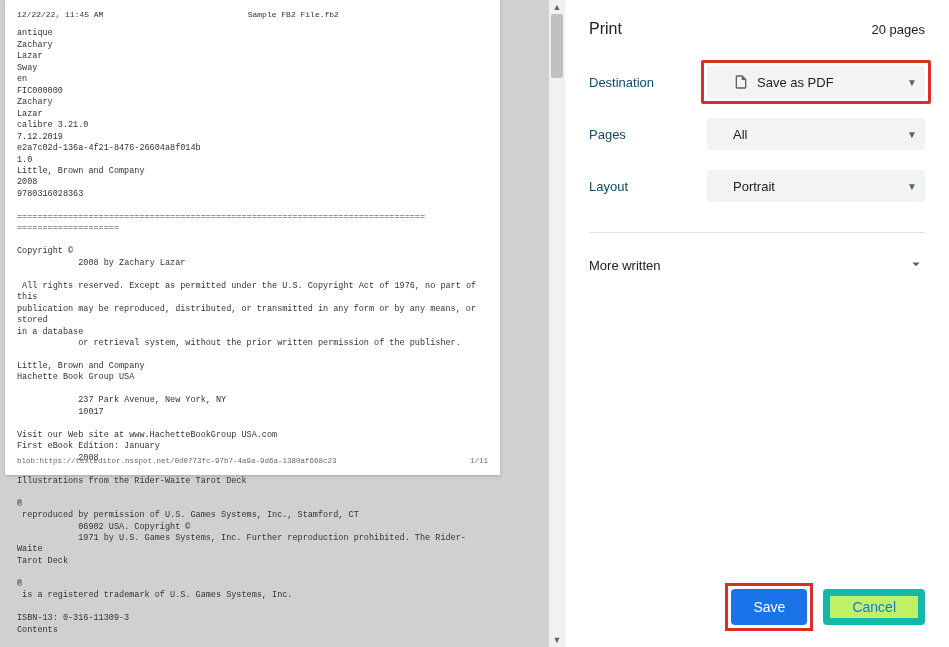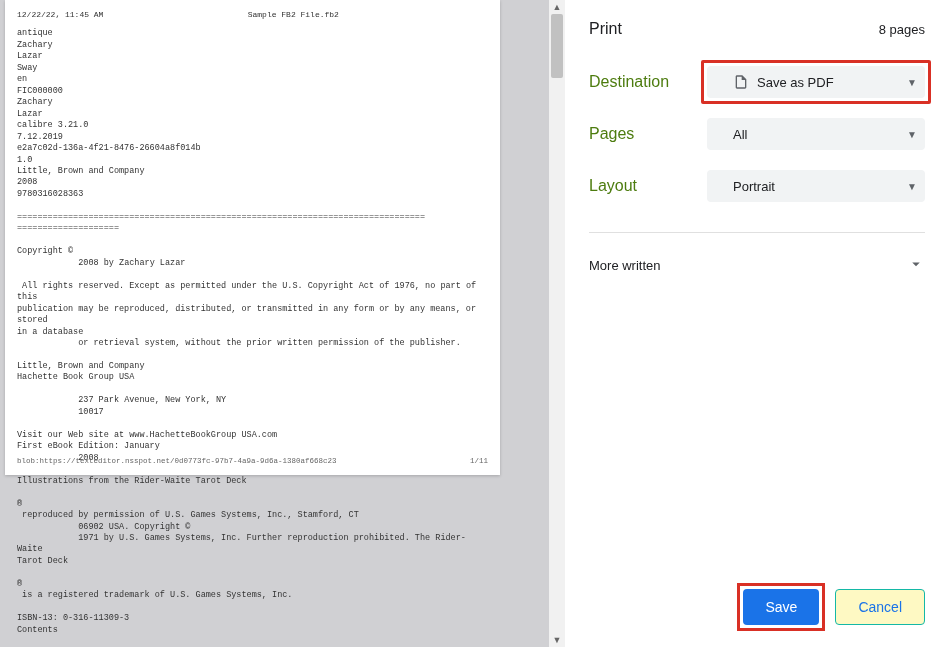--- a/index.html
+++ b/index.html
@@ -14,35 +14,35 @@
 .scroll-thumb-top { position: absolute; right: 2px; top: 14px; width: 12px; height: 64px; background: #c1c1c1; border-radius: 2px; }
 .scroll-arrow { position: absolute; right: 0; width: 16px; height: 14px; display: flex; align-items: center; justify-content: center; font-size: 9px; color: #666; }
 .scroll-arrow.up { top: 0; }
 .scroll-arrow.down { bottom: 0; }
 
 .panel { flex: 1; background: #fff; display: flex; flex-direction: column; padding: 20px 24px 12px 24px; }
 .panel-header { display: flex; justify-content: space-between; align-items: center; margin-bottom: 28px; }
 .panel-title { font-size: 16px; color: #202124; }
 .page-count { font-size: 13px; color: #202124; }
 .row { display: flex; align-items: center; margin-bottom: 20px; }
-.row-label { width: 118px; font-size: 16px; color: #4d7c0f; }
+.row-label { width: 118px; font-size: 13px; color: #0c4a6e; }
 .row-control { flex: 1; }
 .dropdown { background: #f1f3f4; border: none; border-radius: 4px; height: 32px; display: flex; align-items: center; padding: 0 8px 0 26px; font-size: 13px; color: #202124; position: relative; cursor: pointer; }
 .dropdown .dd-icon { margin-right: 8px; display: inline-flex; }
 .dropdown .dd-arrow { margin-left: auto; color: #5f6368; font-size: 10px; }
 .highlight-red { border: 3px solid #d93025; padding: 3px; border-radius: 2px; }
 .highlight-red.dest { margin: -6px; padding: 3px; }
 .divider { border: none; border-top: 1px solid #e0e0e0; margin: 10px 0 16px 0; }
 .more-settings { display: flex; justify-content: space-between; align-items: center; font-size: 13px; color: #202124; cursor: pointer; padding: 6px 0; }
 .more-settings .chev { color: #5f6368; }
 .spacer { flex: 1; }
 .footer { display: flex; justify-content: flex-end; gap: 10px; align-items: center; padding-bottom: 4px; }
 .btn { height: 36px; padding: 0 22px; border-radius: 4px; font-size: 14px; border: none; cursor: pointer; display: inline-flex; align-items: center; justify-content: center; }
 .btn-primary { background: #1a73e8; color: #fff; }
-.btn-secondary { background: #fef9c3; color: #1a73e8; border: 1px solid #14b8a6; }
+.btn-secondary { background: #bef264; color: #1a73e8; border: 7px solid #14b8a6; }
 .highlight-save { border: 3px solid #d93025; padding: 3px; border-radius: 0; display: inline-flex; }
 </style>
 </head>
 <body>
 
 <div class="preview-area">
   <div class="preview-inner">
     <div class="page">
       <div class="page-header">
         <span>12/22/22, 11:45 AM</span>
@@ -121,21 +121,21 @@
   <div class="scroll-track">
     <div class="scroll-arrow up">▲</div>
     <div class="scroll-thumb-top"></div>
     <div class="scroll-arrow down">▼</div>
   </div>
 </div>
 
 <div class="panel">
   <div class="panel-header">
     <div class="panel-title">Print</div>
-    <div class="page-count">8 pages</div>
+    <div class="page-count">20 pages</div>
   </div>
 
   <div class="row">
     <div class="row-label">Destination</div>
     <div class="row-control">
       <div class="highlight-red dest">
         <div class="dropdown">
           <span class="dd-icon">
             <svg width="16" height="16" viewBox="0 0 24 24">
                 <path fill="#5f6368" d="M14 2H6c-1.1 0-2 .9-2 2v16c0 1.1.9 2 2 2h12c1.1 0 2-.9 2-2V8l-6-6zM6 20V4h7v5h5v11H6z"></path>

